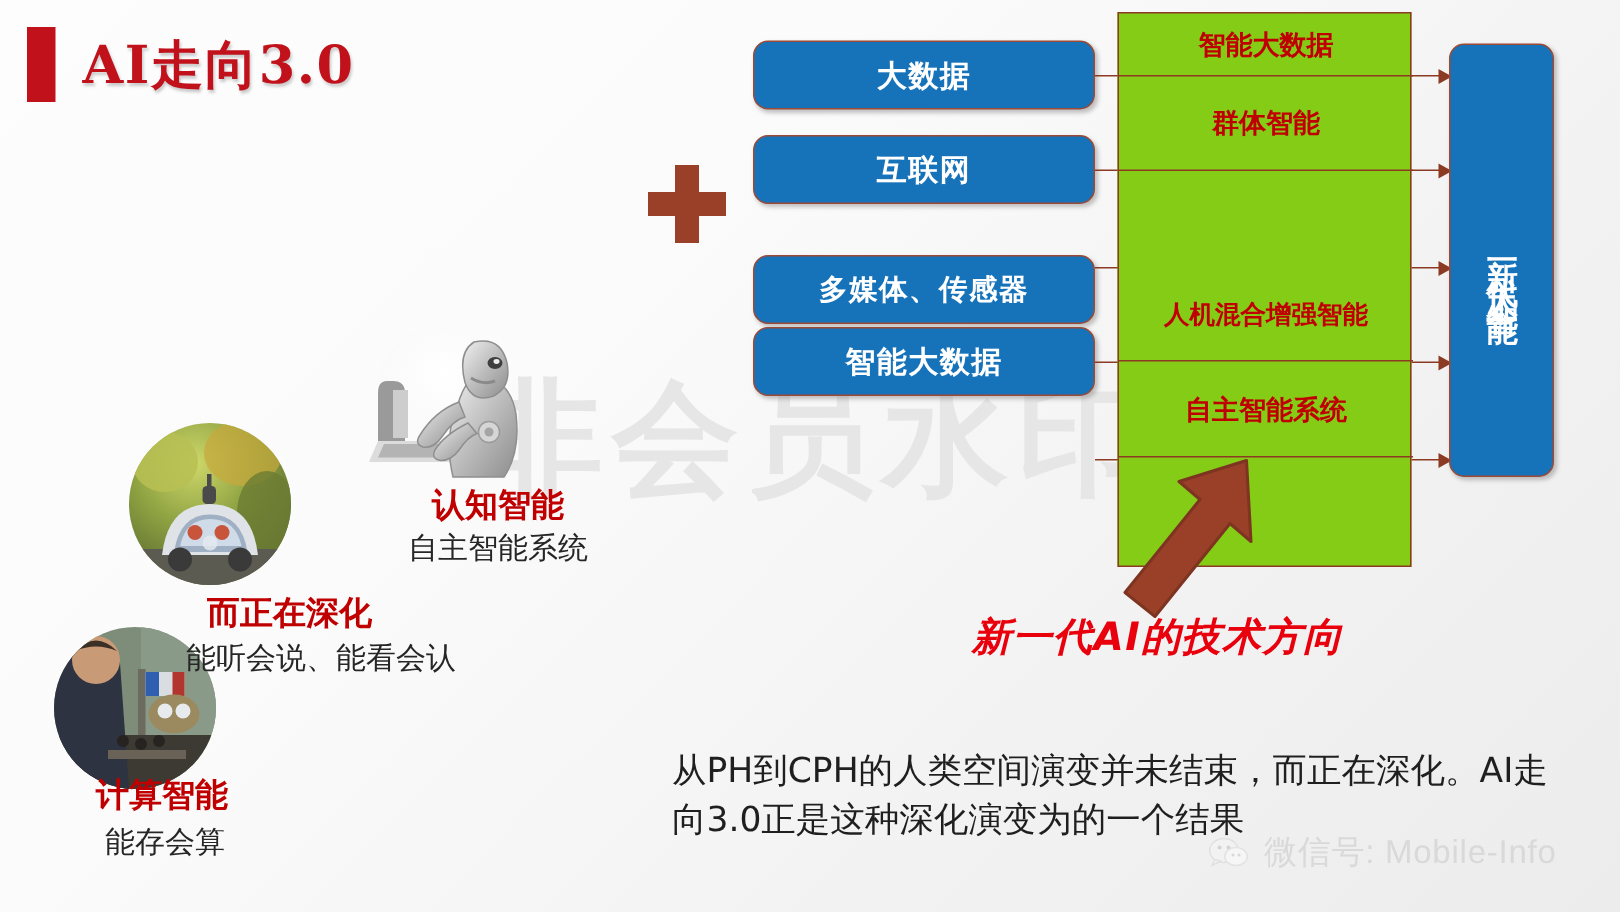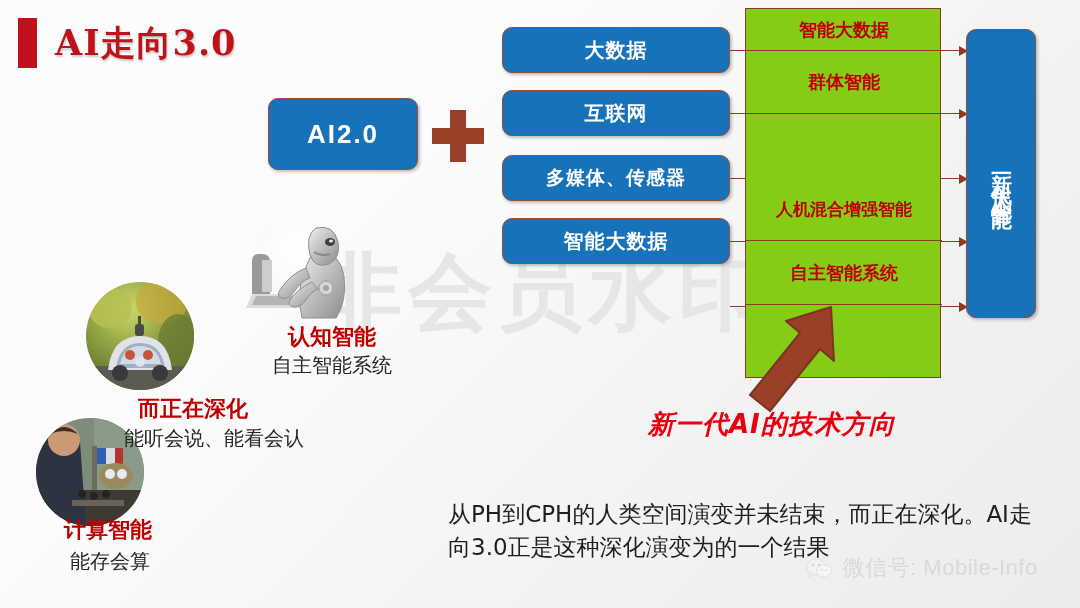--- a/index.html
+++ b/index.html
@@ -70,21 +70,21 @@
     font-family: "DejaVu Sans", sans-serif;
   }
   #ai20 {
     left: 268px; top: 98px; width: 150px; height: 72px;
     font-size: 26px; letter-spacing: 2px;
     font-family: "Liberation Sans", sans-serif;
   }
   .tech-box { left: 502px; width: 228px; height: 46px; font-size: 20px; letter-spacing: 1px; }
   #tb0 { top: 27px; }
   #tb1 { top: 90px; text-align: right; }
-  #tb2 { top: 155px; font-size: 19px; }
+  #tb2 { top: 170px; font-size: 19px; }
   #tb3 { top: 218px; }
   #tb4 { top: 283px; }
   #newgen {
     left: 966px; top: 29px; width: 70px; height: 289px;
     font-size: 21px;
     writing-mode: vertical-rl;
     letter-spacing: 6px;
     line-height: 1;
     padding-top: 6px;
   }
@@ -189,21 +189,20 @@
 
 <div id="slide">
 
   <div class="wm-center">非会员水印</div>
 
   <div class="title-bar">
     <div class="title-mark"></div>
     <div class="title-text">AI走向3.0</div>
   </div>
 
-  <div class="bluebox" id="ai20">AI2.0</div>
 
   <div class="plus"></div>
 
   <div class="bluebox tech-box" id="tb0">大数据</div>
   <div class="bluebox tech-box" id="tb1">互联网</div>
   <div class="bluebox tech-box" id="tb2">多媒体、传感器</div>
   <div class="bluebox tech-box" id="tb3">智能大数据</div>
 
   <div class="conn" style="top:50px"></div>
   <div class="conn" style="top:113px"></div>

